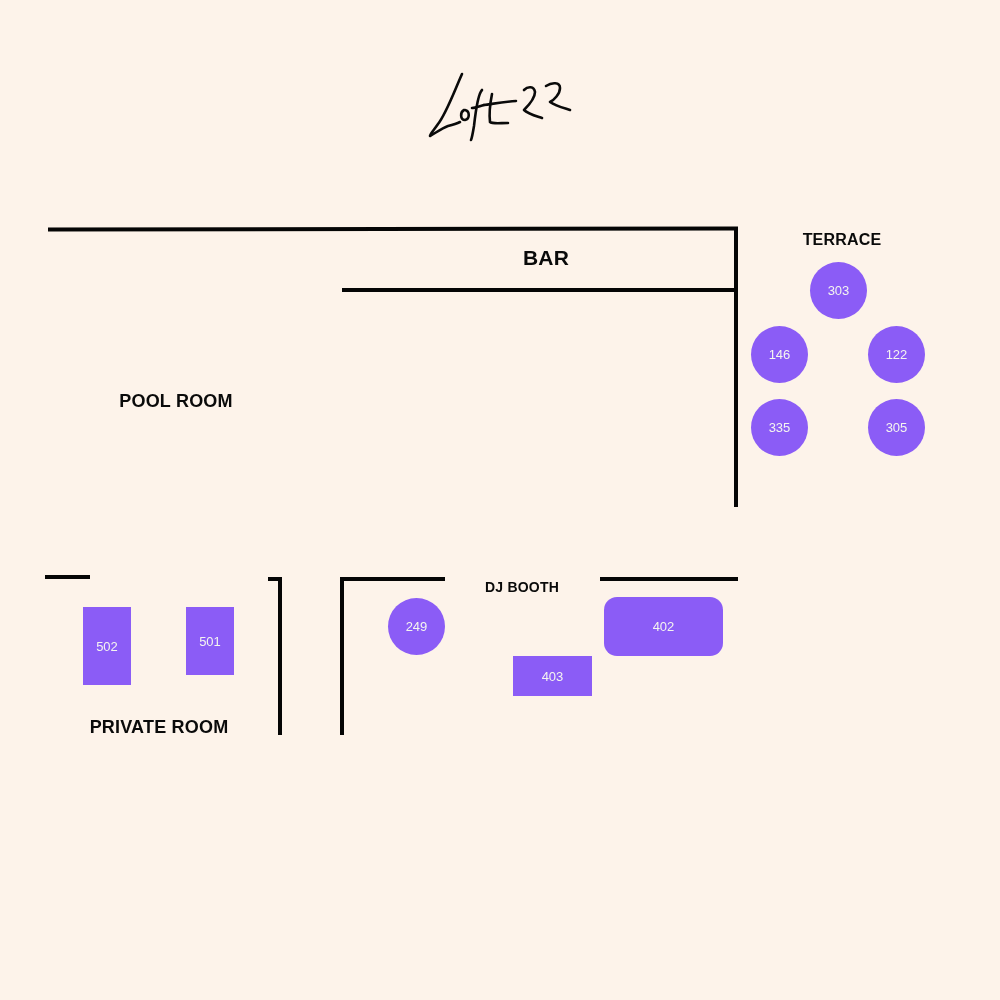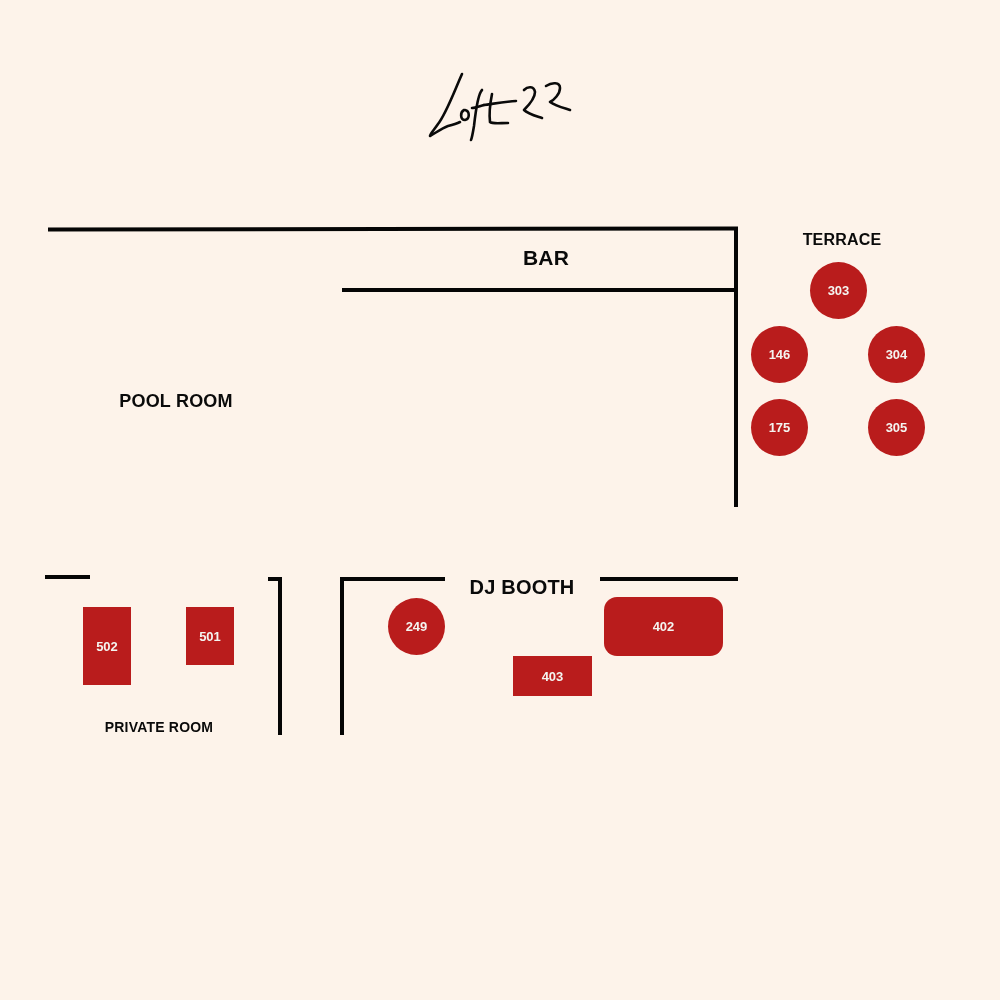--- a/index.html
+++ b/index.html
@@ -33,23 +33,23 @@
     .label {
       position: absolute;
       font-weight: bold;
       color: #0a0a0a;
       white-space: nowrap;
       transform: translate(-50%, -50%);
       letter-spacing: 0.2px;
     }
     .table {
       position: absolute;
-      background: #b91c1c;
+      background: #8b5cf6;
       color: #f4f4f0;
-      font-weight: bold;
+      font-weight: normal;
       font-size: 13px;
       display: flex;
       align-items: center;
       justify-content: center;
       cursor: pointer;
     }
     .table.round {
       border-radius: 50%;
     }
   </style>
@@ -84,29 +84,29 @@
   <div class="wall" style="left:45px; top:575px; width:45px; height:4px;"></div>
   <div class="wall" style="left:268px; top:577px; width:14px; height:4px;"></div>
   <div class="wall" style="left:278px; top:577px; width:4px; height:158px;"></div>
   <div class="wall" style="left:340px; top:577px; width:4px; height:158px;"></div>
   <div class="wall" style="left:340px; top:577px; width:105px; height:4px;"></div>
   <div class="wall" style="left:600px; top:577px; width:138px; height:4px;"></div>
 
   <div class="label" style="left:546px; top:258px; font-size:21px;">BAR</div>
   <div class="label" style="left:842px; top:240px; font-size:16px;text-align:right;">TERRACE</div>
   <div class="label" style="left:176px; top:401px; font-size:18px;">POOL ROOM</div>
-  <div class="label" style="left:522px; top:587px; font-size:20px;">DJ BOOTH</div>
-  <div class="label" style="left:159px; top:727px; font-size:14px;">PRIVATE ROOM</div>
+  <div class="label" style="left:522px; top:587px; font-size:14px;">DJ BOOTH</div>
+  <div class="label" style="left:159px; top:727px; font-size:18px;">PRIVATE ROOM</div>
 
   <div class="table round" style="left:810px; top:262px; width:57px; height:57px;">303</div>
   <div class="table round" style="left:751px; top:326px; width:57px; height:57px;">146</div>
-  <div class="table round" style="left:868px; top:326px; width:57px; height:57px;">304</div>
-  <div class="table round" style="left:751px; top:399px; width:57px; height:57px;">175</div>
+  <div class="table round" style="left:868px; top:326px; width:57px; height:57px;">122</div>
+  <div class="table round" style="left:751px; top:399px; width:57px; height:57px;">335</div>
   <div class="table round" style="left:868px; top:399px; width:57px; height:57px;">305</div>
 
   <div class="table round" style="left:388px; top:598px; width:57px; height:57px;">249</div>
   <div class="table" style="left:604px; top:597px; width:119px; height:59px;border-radius:13px;">402</div>
   <div class="table" style="left:491px; top:656px; width:79px; height:40px;margin-left:22px;">403</div>
 
   <div class="table" style="left:83px; top:607px; width:48px; height:78px;">502</div>
-  <div class="table" style="left:186px; top:607px; width:48px; height:58px;">501</div>
+  <div class="table" style="left:186px; top:607px; width:48px; height:68px;">501</div>
 
 </div>
 
 </body></html>

